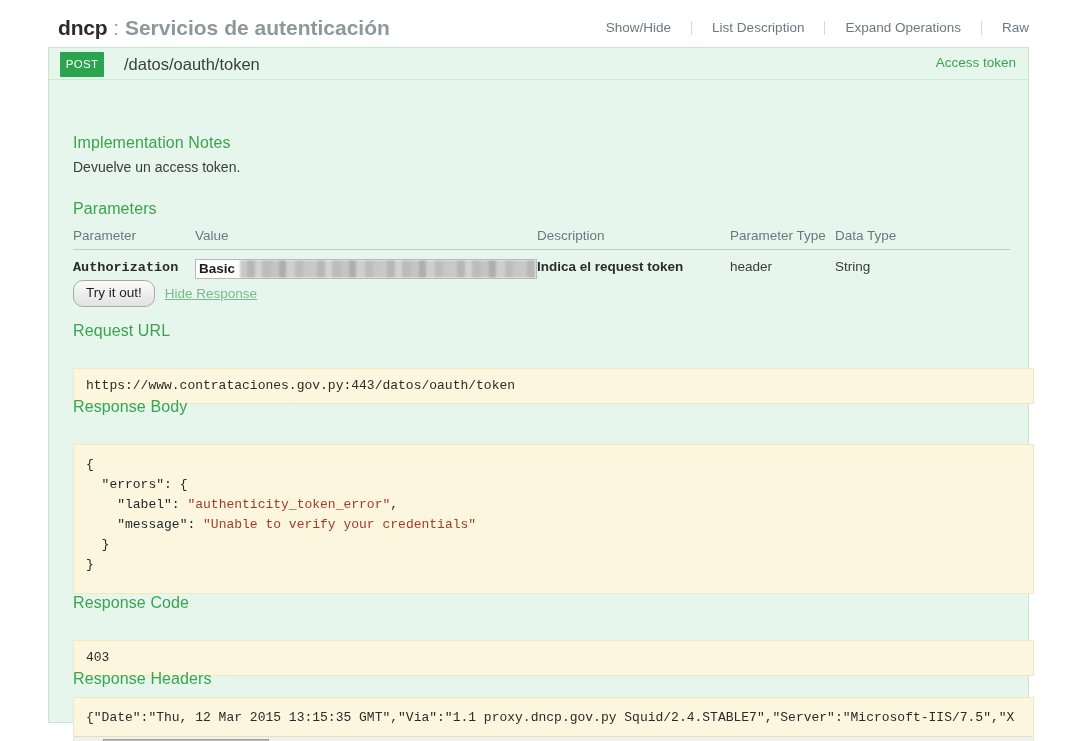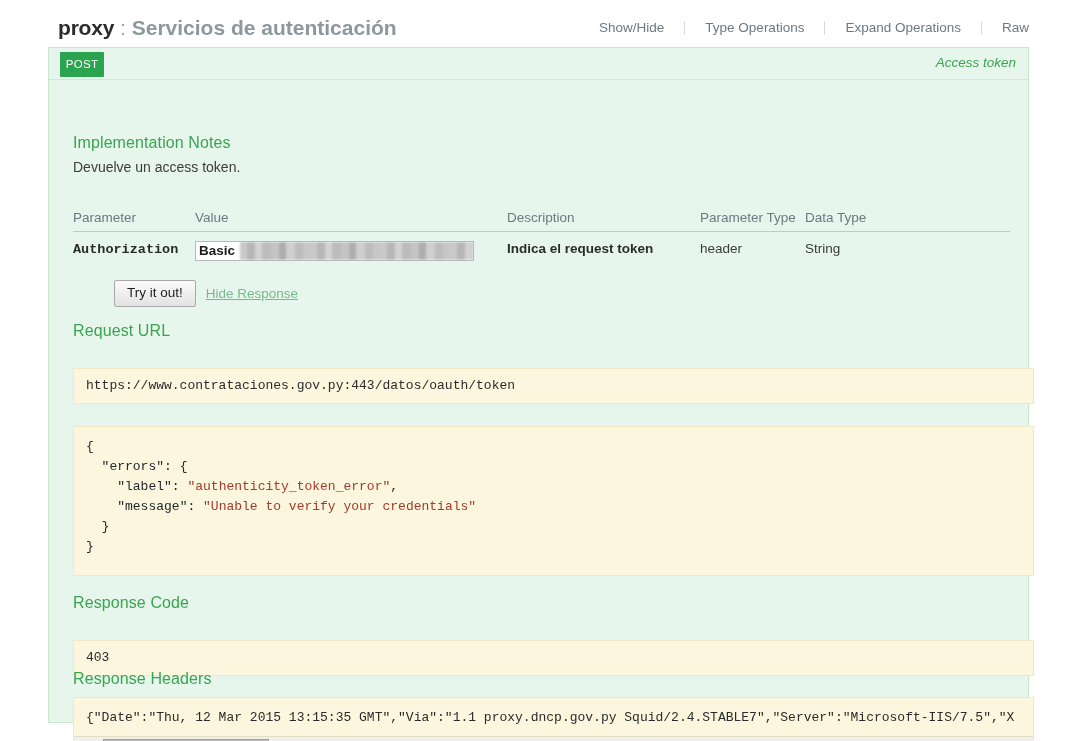--- a/index.html
+++ b/index.html
@@ -112,21 +112,20 @@
     white-space: nowrap;
   }
   .op-access {
     position: absolute;
     right: 12px;
     top: 7px;
     font-size: 13.5px;
     color: #3aa44f;
     text-decoration: none;
     white-space: nowrap;
-    font-style: italic;
   }
 
   .op-content {
     position: relative;
     padding: 0;
   }
 
   h4.section {
     margin: 0;
     font-size: 16px;
@@ -186,21 +185,21 @@
   }
   .param-desc {
     font-weight: bold;
     color: #2b2b2b;
     font-size: 13.5px;
   }
 
   .auth-input {
     position: relative;
     display: block;
-    width: 279px;
+    width: 342px;
     height: 20px;
     border: 1px solid #b9b9b9;
     background: #ffffff;
     box-sizing: border-box;
     overflow: hidden;
     font-family: "Liberation Mono", monospace;
     font-size: 13px;
     padding: 0;
   }
   .auth-input .typed {
@@ -241,25 +240,24 @@
     top: 200px;
     display: flex;
     align-items: center;
   }
   .btn-submit {
     font-family: "Liberation Sans", sans-serif;
     font-size: 13.5px;
     color: #1f1f1f;
     background: linear-gradient(#fbfbfb, #e2e2e2);
     border: 1px solid #a9a9a9;
-    border-radius: 2px;
+    border-radius: 10px;
     padding: 5px 12px 6px 12px;
     cursor: pointer;
     line-height: 1;
-    margin-left: 41px;
   }
   .link-hide {
     margin-left: 10px;
     font-size: 13.5px;
     color: #79b98a;
     text-decoration: underline;
     cursor: pointer;
   }
 
   
@@ -339,51 +337,53 @@
     border: 1px solid #a0a0a0;
     box-sizing: border-box;
     cursor: pointer;
   }
 </style>
 </head>
 <body>
 
 <div class="resource-header">
   <div class="resource-title">
-    <span class="res-name">proxy</span>
+    <span class="res-name">dncp</span>
     <span class="res-sep">:</span>
     <span class="res-desc">Servicios de autenticación</span>
   </div>
 
   <div class="resource-options">
     <a href="#">Show/Hide</a>
     <span class="divider"></span>
-    <a href="#">Type Operations</a>
+    <a href="#">List Description</a>
     <span class="divider"></span>
     <a href="#">Expand Operations</a>
     <span class="divider"></span>
     <a href="#">Raw</a>
   </div>
 </div>
 
 <div class="operation">
 
   <div class="op-heading">
     <div class="http-method">POST</div>
+    <div class="op-path">/datos/oauth/token</div>
     <a class="op-access" href="#">Access token</a>
   </div>
 
   <div class="op-content">
 
     <div class="notes-block">
       <h4 class="section">Implementation Notes</h4>
       <div class="notes-body">Devuelve un access token.</div>
     </div>
 
     <div class="params-block">
+      <h4 class="section">Parameters</h4>
       <table class="params">
         <thead>
           <tr>
             <th class="col-param">Parameter</th>
             <th class="col-value">Value</th>
             <th class="col-desc">Description</th>
             <th class="col-ptype">Parameter Type</th>
             <th class="col-dtype">Data Type</th>
           </tr>
         </thead>
@@ -412,20 +412,21 @@
       <button class="btn-submit">Try it out!</button>
       <span class="link-hide">Hide Response</span>
     </div>
 
     <div class="result-block" id="block-request-url">
       <h4 class="section">Request URL</h4>
       <div class="code-box one-line">https://www.contrataciones.gov.py:443/datos/oauth/token</div>
     </div>
 
     <div class="result-block" id="block-response-body">
+      <h4 class="section">Response Body</h4>
       <div class="code-box" style="height:150px;"><span class="json-punct">{</span>
   <span class="json-key">"errors"</span><span class="json-punct">: {</span>
     <span class="json-key">"label"</span><span class="json-punct">: </span><span class="json-str">"authenticity_token_error"</span><span class="json-punct">,</span>
     <span class="json-key">"message"</span><span class="json-punct">: </span><span class="json-str">"Unable to verify your credentials"</span>
   <span class="json-punct">}</span>
 <span class="json-punct">}</span></div>
     </div>
 
     <div class="result-block" id="block-response-code">
       <h4 class="section">Response Code</h4>

